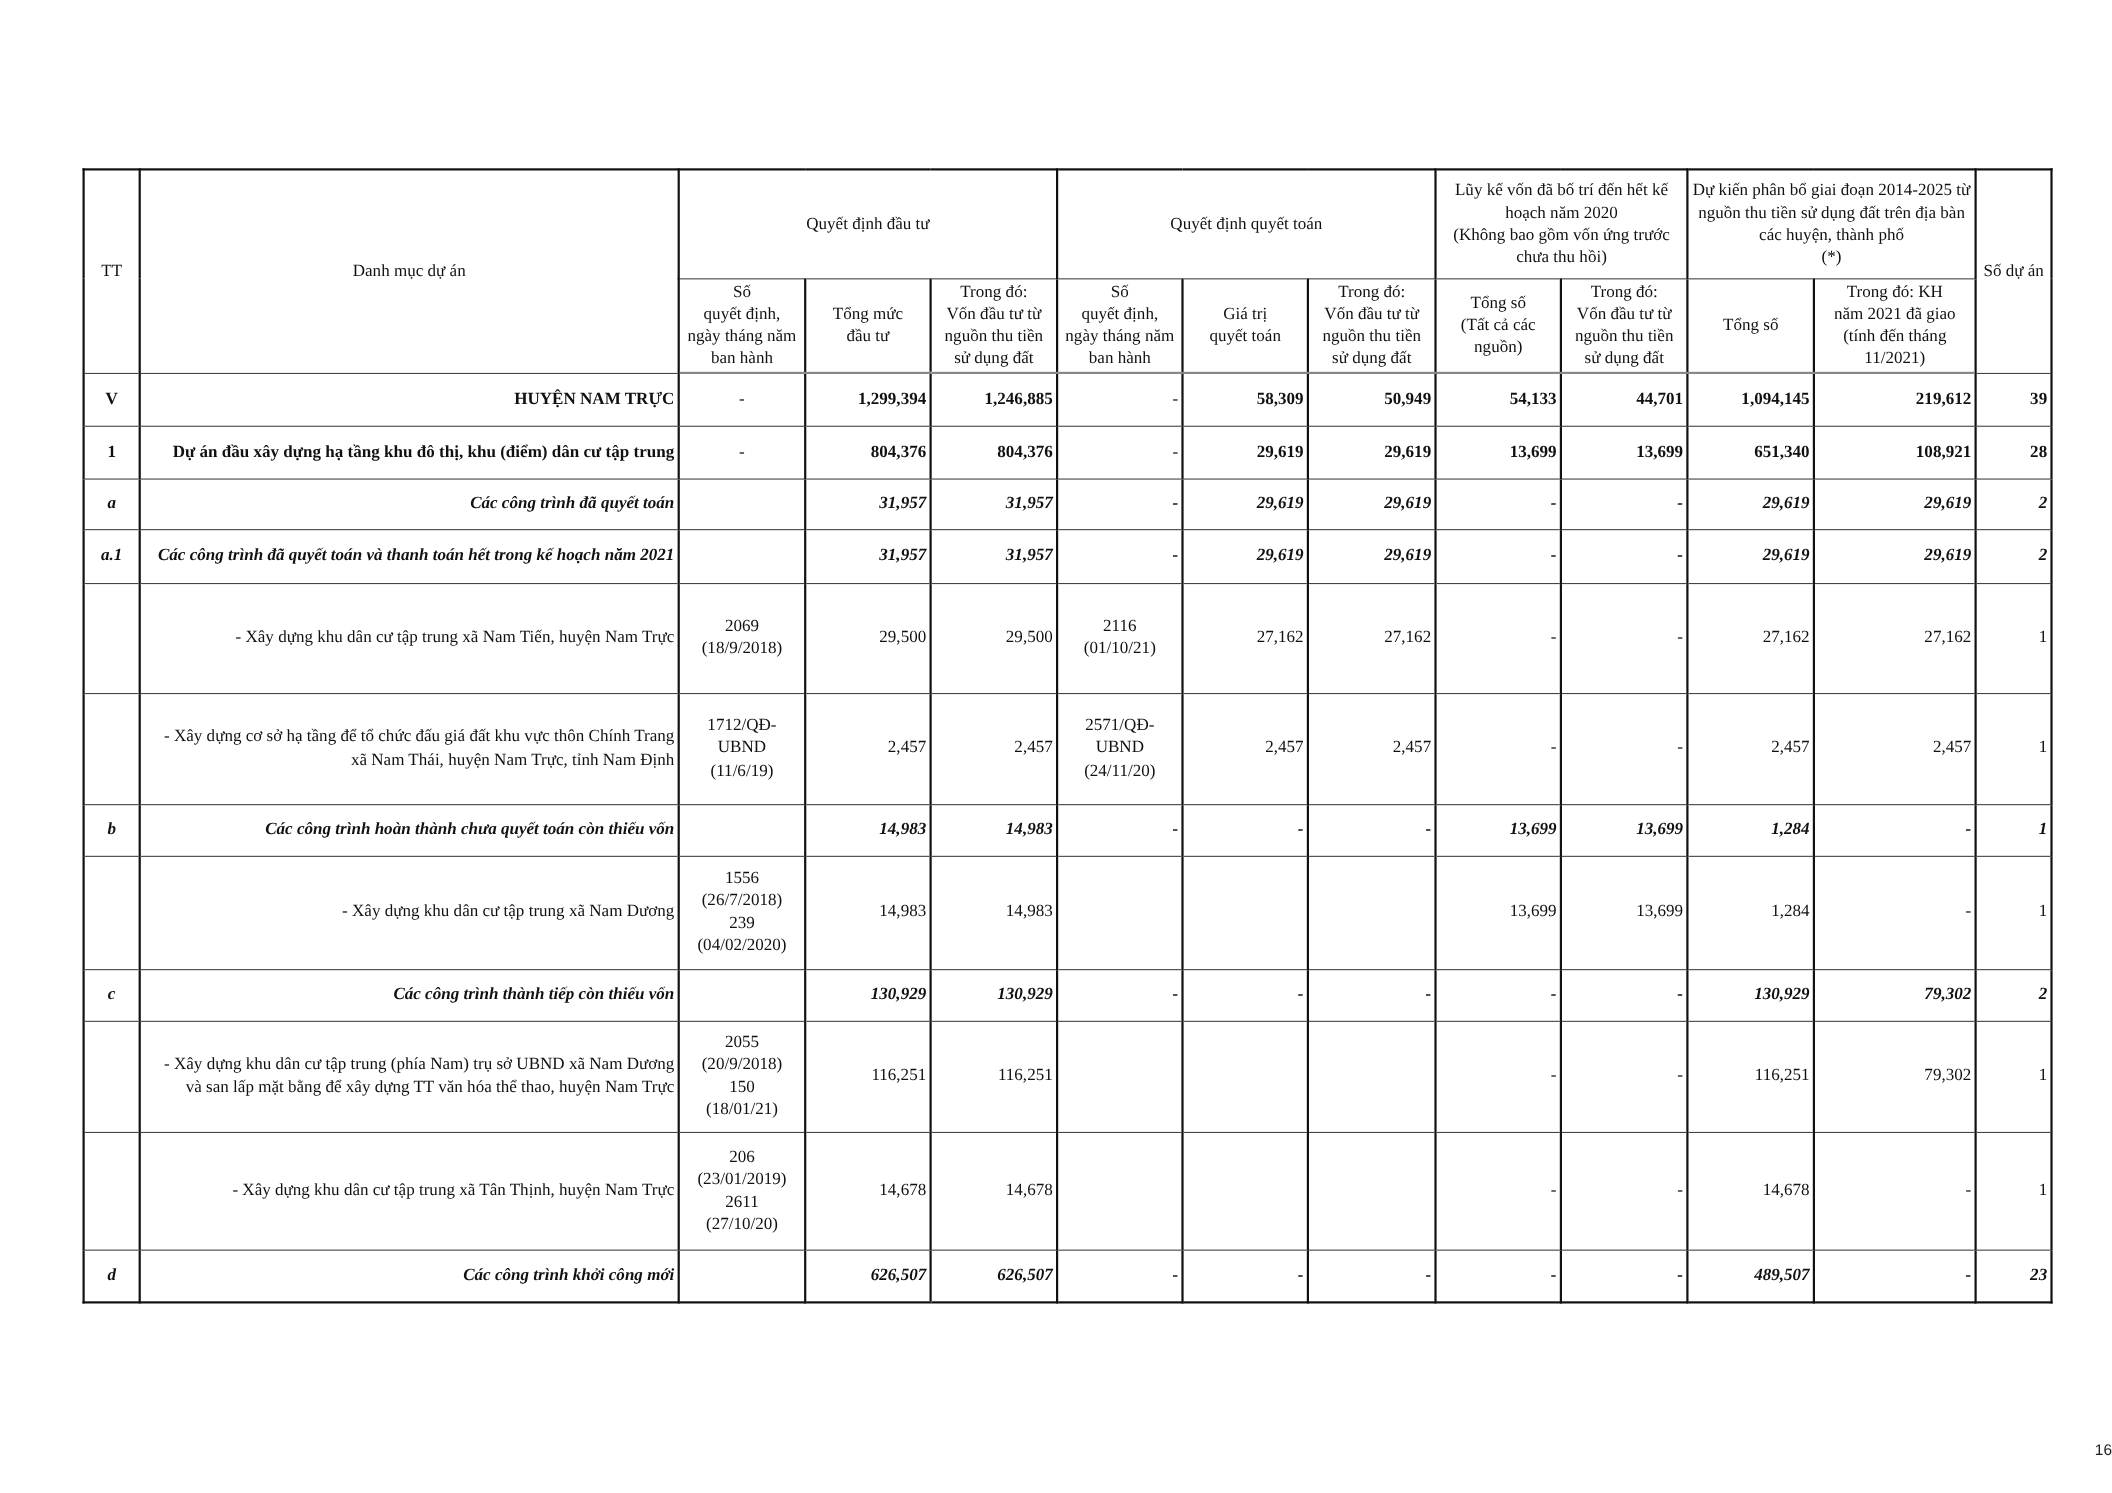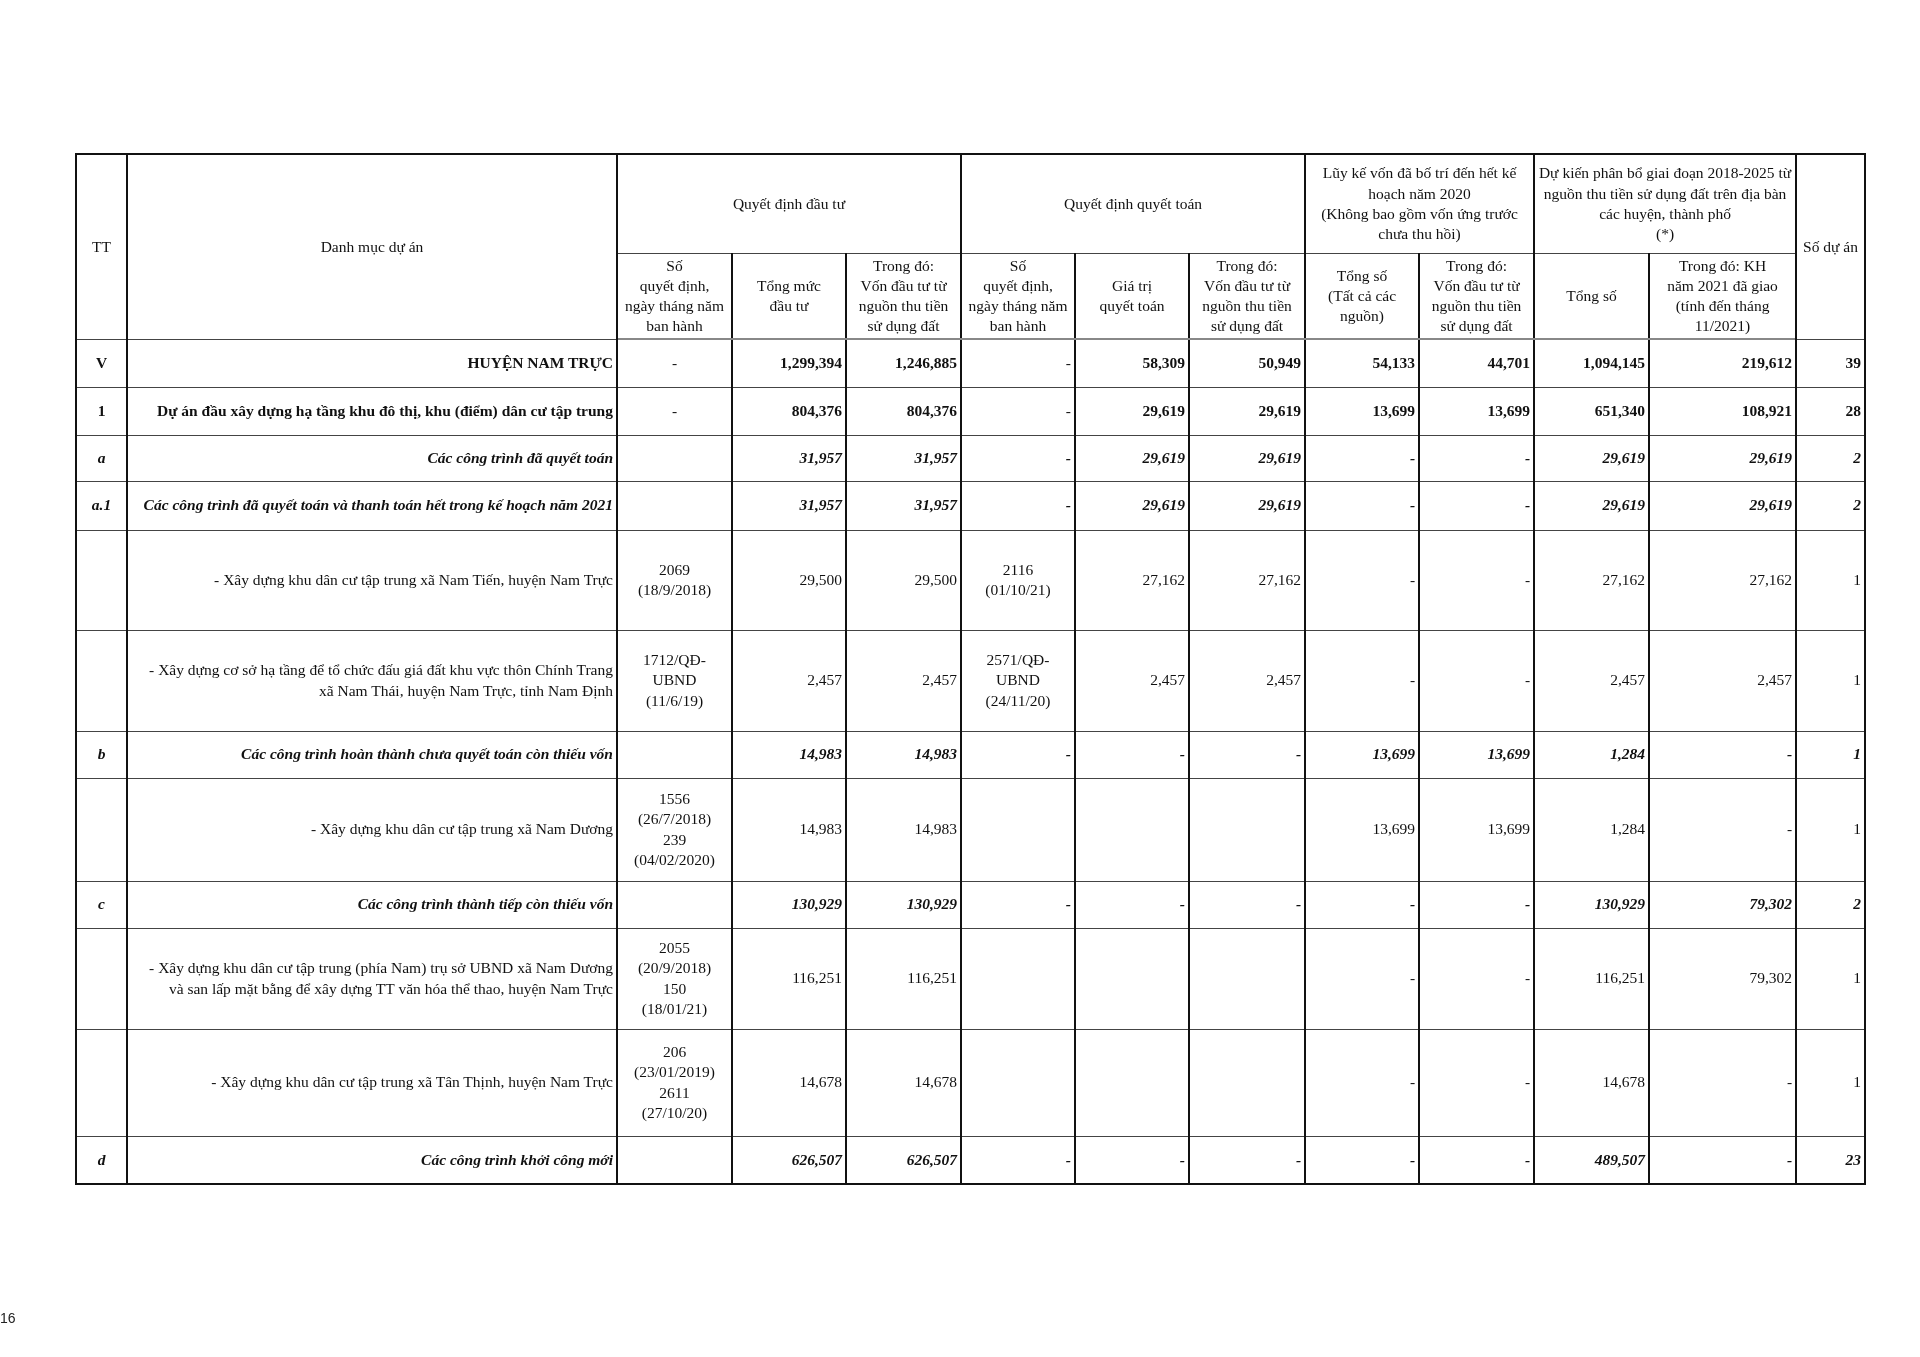--- a/index.html
+++ b/index.html
@@ -14,21 +14,21 @@
   .hdr-bottom td, .hdr-bottom th { border-bottom: 2px solid #888 !important; }
   tr.last td { border-bottom: 2px solid #111 !important; }
   td.num { text-align: right; padding-right: 2px; }
   td.ctr { text-align: center; }
   td.txt { text-align: right; padding-left: 3px; }
   tr.bold td { font-weight: bold; }
   tr.bolditalic td { font-weight: bold; font-style: italic; }
   td.tt { text-align: center; }
   .ital { }
   .multiline { white-space: pre-line; }
-  .page-number { position: absolute; left: 0; width: 1920px; top: 1310px; text-align: left;
+  .page-number { position: absolute; left: 0; width: 1920px; top: 1310px; text-align: right;
                  font-family: "Liberation Sans", "DejaVu Sans", sans-serif; font-size: 14px; color: #222; }
 </style>
 </head>
 <body>
 
 <table class="main">
   <colgroup>
     <col style="width:51px">
     <col style="width:490px">
     <col style="width:115px">
@@ -47,21 +47,21 @@
     <tr class="outer-top" style="height:99px">
       <th rowspan="2" class="vb">TT</th>
       <th rowspan="2" class="vb">Danh mục dự án</th>
       <th colspan="3" class="vb">Quyết định đầu tư</th>
       <th colspan="3" class="vb">Quyết định quyết toán</th>
       <th colspan="2" class="vb">
         <div>Lũy kế vốn đã bố trí đến hết kế hoạch năm 2020</div>
         <div class="ital">(Không bao gồm vốn ứng trước chưa thu hồi)</div>
       </th>
       <th colspan="2" class="vb">
-        <div>Dự kiến phân bổ giai đoạn 2018-2025 từ nguồn thu tiền sử dụng đất trên địa bàn các huyện, thành phố</div>
+        <div>Dự kiến phân bổ giai đoạn 2014-2025 từ nguồn thu tiền sử dụng đất trên địa bàn các huyện, thành phố</div>
         <div>(*)</div>
       </th>
       <th rowspan="2" class="vb">Số dự án</th>
     </tr>
     <tr class="hdr-bottom" style="height:86px">
       <th class="vb multiline">Số
 quyết định,
 ngày tháng năm
 ban hành</th>
       <th class="multiline">Tổng mức

